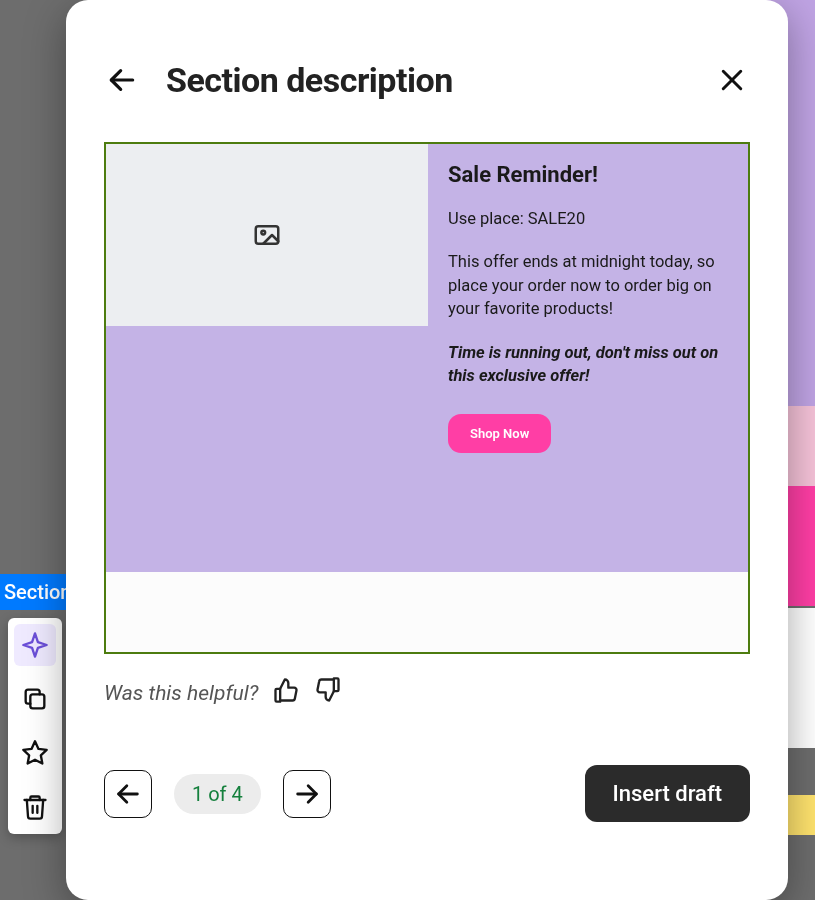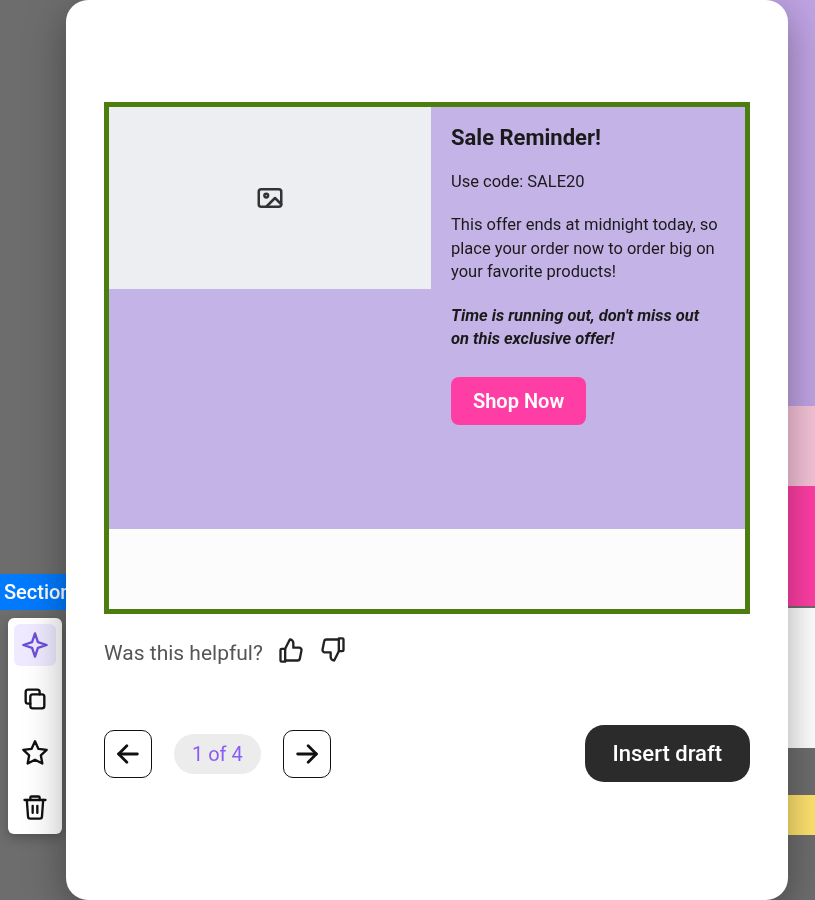--- a/index.html
+++ b/index.html
@@ -63,21 +63,21 @@
   .back-btn svg, .close-btn svg { width: 32px; height: 32px; }
   .modal-title {
     font-size: 34px; font-weight: 700; color: #222; letter-spacing: -0.5px;
   }
   .close-btn { margin-left: auto; }
   .close-btn svg { width: 30px; height: 30px; }
 
   
   .preview {
     margin-top: 42px;
-    border: 5px solid #4d7c0f;
+    border: 2px solid #4d7c0f;
     background: #c4b3e6;
     height: 512px;
     display: flex; flex-direction: column;
   }
   .preview-top {
     display: flex;
     flex: 1;
   }
   .preview-imgbox {
     width: 322px; height: 182px;
@@ -93,58 +93,58 @@
   .preview-text h3 {
     font-size: 22px; font-weight: 700; margin-bottom: 20px;
   }
   .preview-text p {
     font-size: 16.5px; line-height: 1.42; margin-bottom: 20px;
   }
   .preview-text .bold { font-weight: 700; font-style: italic; }
   .shop-btn {
     display: inline-block;
     background: #ff3ea5; color: #fff;
-    font-size: 20px; font-weight: 600;
-    padding: 12px 22px; border-radius: 8px;
+    font-size: 13px; font-weight: 600;
+    padding: 12px 22px; border-radius: 13px;
     margin-top: 6px;
     cursor: pointer;
   }
   .preview-footer {
     height: 80px; background: #fcfcfc;
   }
 
   
   .feedback {
     margin-top: 22px;
     display: flex; align-items: center; gap: 14px;
-    font-size: 21px; color: #555;
+    font-size: 21px; color: #555; font-style: italic;
   }
   .feedback svg { width: 28px; height: 28px; cursor: pointer; }
 
   
   .controls {
     margin-top: 56px;
     display: flex; align-items: center; gap: 22px;
   }
   .navbtn {
     width: 48px; height: 48px;
     border: 1.5px solid #111; border-radius: 10px;
     display:flex; align-items:center; justify-content:center;
     cursor:pointer; background:#fff;
   }
   .navbtn svg { width: 28px; height: 28px; }
   .page-chip {
     background: #ececec; border-radius: 22px;
-    padding: 8px 18px; font-size: 20px; color: #8b5cf6;
+    padding: 8px 18px; font-size: 20px; color: #15803d;
   }
   .insert-btn {
     margin-left: auto;
     background: #2b2b2b; color: #fff;
     font-size: 22px; font-weight: 500;
-    padding: 16px 28px; border-radius: 19px;
+    padding: 16px 28px; border-radius: 12px;
     cursor: pointer;
   }
 </style>
 </head>
 <body>
 
 <div class="bg-strip bg1"></div>
 <div class="bg-strip bg2"></div>
 <div class="bg-strip bg3"></div>
 <div class="bg-strip bg4"></div>
@@ -175,33 +175,48 @@
         <path d="M8 6 V4 a1 1 0 0 1 1-1 h6 a1 1 0 0 1 1 1 V6"></path>
       <path d="M19 6 L18 20 a2 2 0 0 1 -2 2 H8 a2 2 0 0 1 -2 -2 L5 6"></path>
       <path d="M10 11 v6"></path>
         <path d="M14 11 v6"></path>
     </svg>
   </div>
 </div>
 
 <div class="modal">
 
+  <div class="modal-header">
+    <div class="back-btn">
+      <svg viewBox="0 0 24 24" fill="none" stroke="#111" stroke-width="2.4" stroke-linecap="round" stroke-linejoin="round">
+        <path d="M20 12 H4"></path>
+          <path d="M11 5 L4 12 L11 19"></path>
+      </svg>
+    </div>
+    <div class="modal-title">Section description</div>
+    <div class="close-btn">
+      <svg viewBox="0 0 24 24" fill="none" stroke="#111" stroke-width="2.4" stroke-linecap="round">
+        <path d="M5 5 L19 19"></path>
+          <path d="M19 5 L5 19"></path>
+      </svg>
+    </div>
+  </div>
 
   <div class="preview">
     <div class="preview-top">
       <div class="preview-imgbox">
         <svg viewBox="0 0 24 24" stroke="#333" stroke-width="2" fill="none" stroke-linejoin="round" stroke-linecap="round">
           <rect x="3" y="5" width="18" height="14" rx="2"></rect>
           <circle cx="9" cy="10" r="1.5"></circle>
           <path d="M21 17 L16 12 L9 19"></path>
         </svg>
       </div>
       <div class="preview-text">
         <h3>Sale Reminder!</h3>
-        <p>Use code: SALE20</p>
+        <p>Use place: SALE20</p>
         <p>This offer ends at midnight today, so place your order now to order big on your favorite products!</p>
         <p class="bold">Time is running out, don't miss out on this exclusive offer!</p>
         <div class="shop-btn">Shop Now</div>
       </div>
     </div>
     <div class="preview-footer"></div>
   </div>
 
   <div class="feedback">
     <span>Was this helpful?</span>

